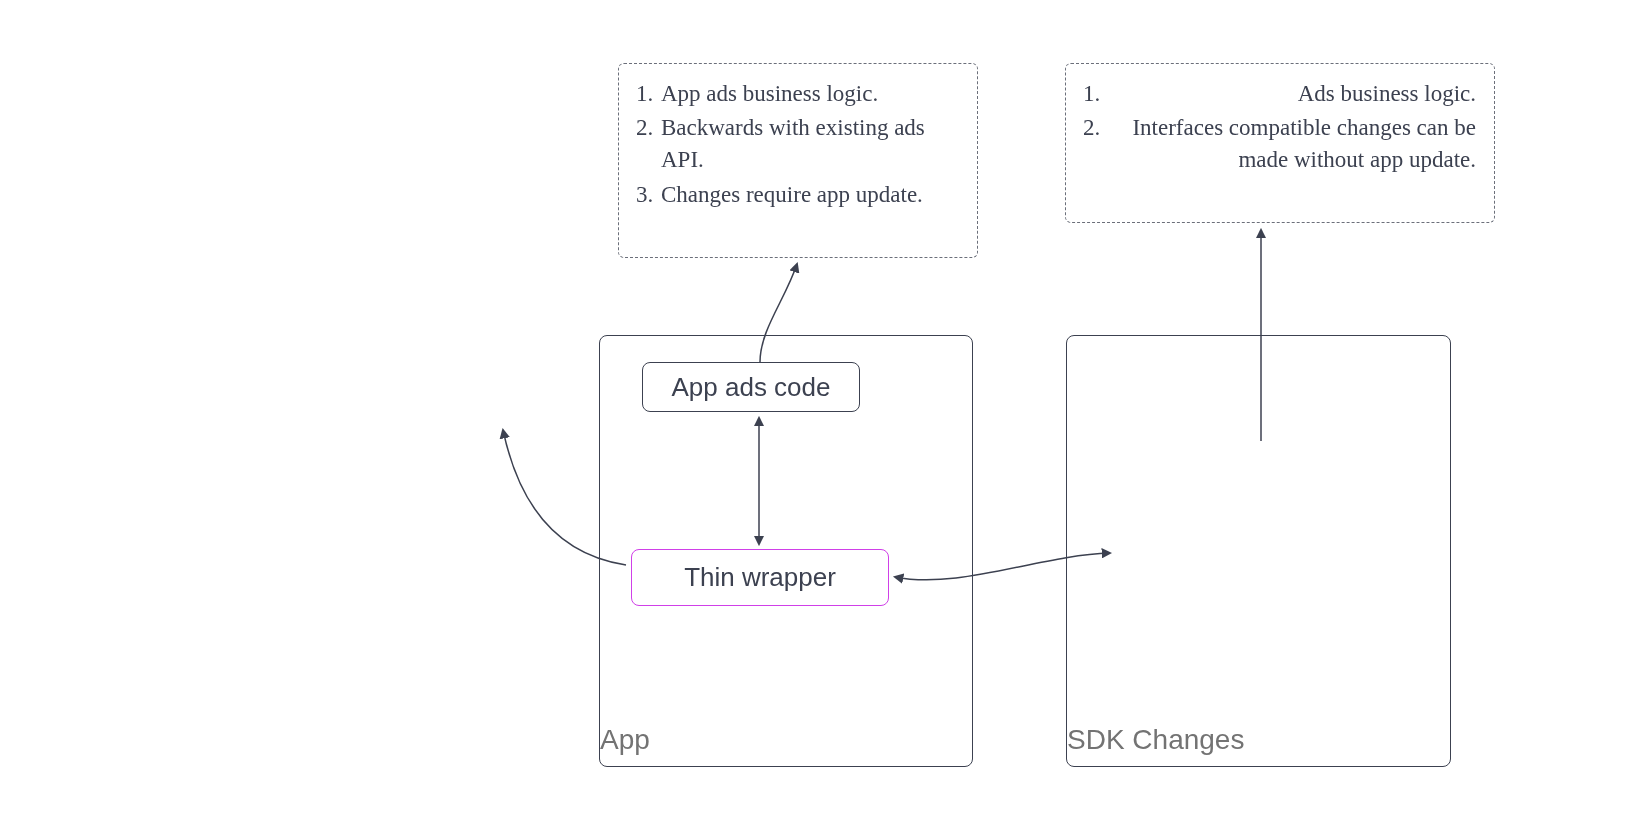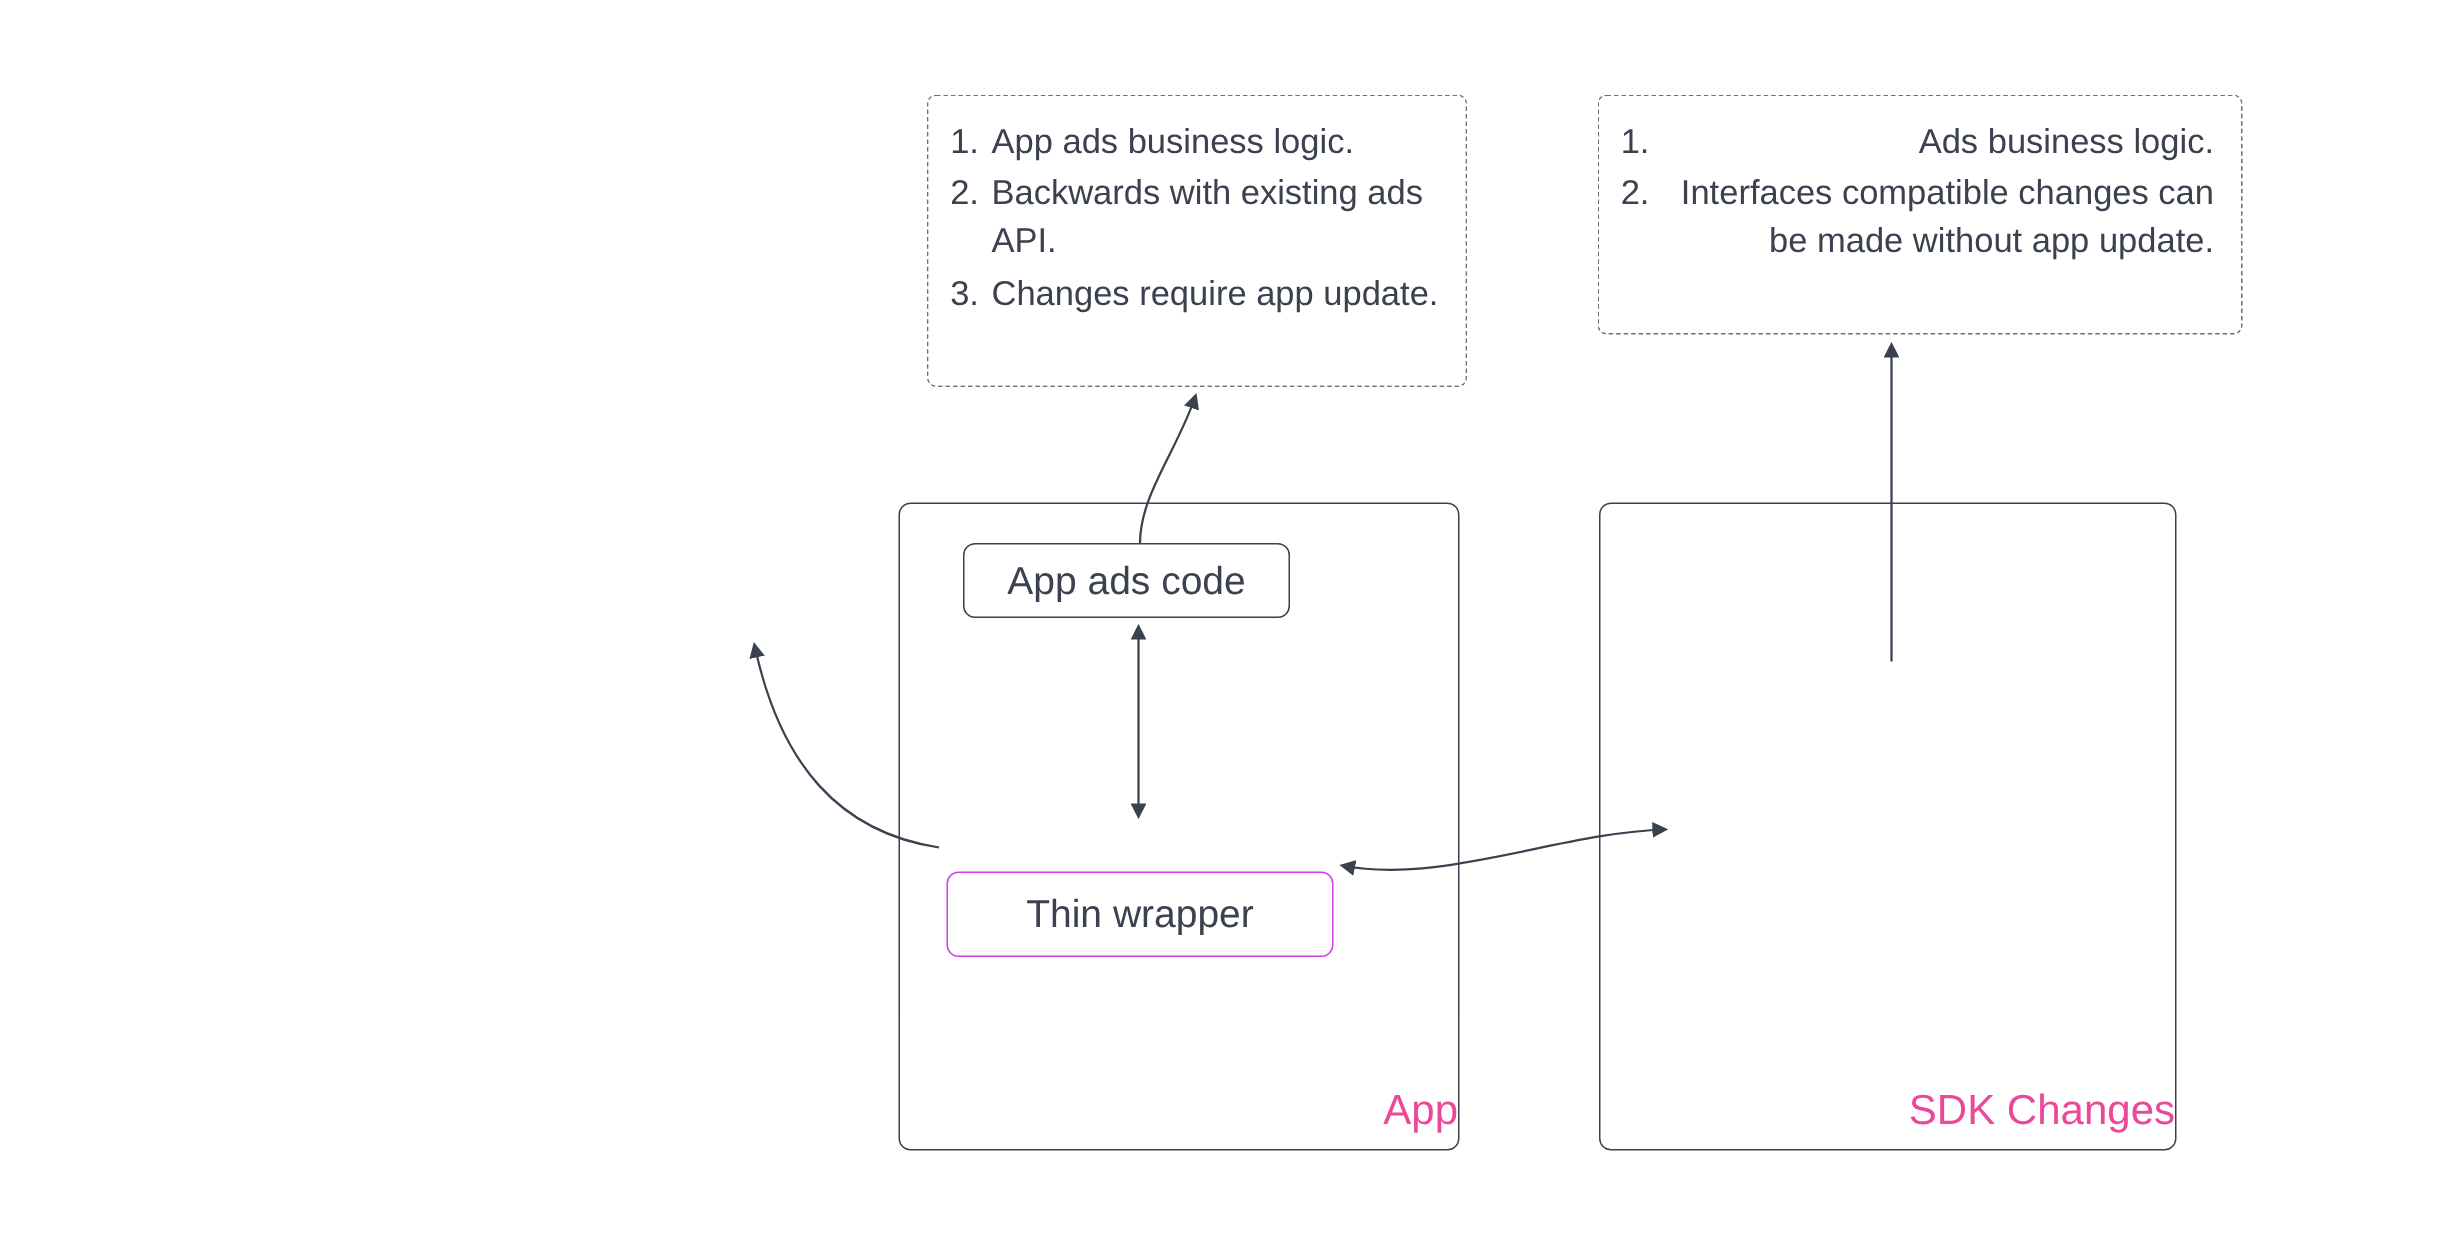--- a/index.html
+++ b/index.html
@@ -29,23 +29,23 @@
     border-radius: 6px;
     text-align: left;
     padding: 14px 18px;
     box-sizing: border-box;
   }
   .container-label {
     position: absolute;
     bottom: 10px;
     left: 0;
     right: 0;
-    text-align: right;
+    text-align: left;
     font-size: 28px;
-    color: #ec4899;
+    color: #737373;
   }
   .small-box {
     position: absolute;
     border: 1.5px solid #3c4150;
     border-radius: 8px;
     display: flex;
     align-items: center;
     justify-content: center;
     font-size: 26px;
     box-sizing: border-box;
@@ -58,20 +58,21 @@
   }
   ol.annot {
     margin: 0 0 0 22px;
     padding: 0;
     font-size: 23px;
     line-height: 1.4;
   }
   ol.annot li {
     margin: 0 0 2px 0;
     padding-left: 2px;
+    font-family: Liberation Serif, serif;
   }
   svg.overlay {
     position: absolute;
     left: 0; top: 0;
     width: 1629px;
     height: 831px;
     pointer-events: none;
     overflow: visible;
   }
 </style>
@@ -101,21 +102,21 @@
   </div>
 
   <div class="box" style="left:1066px; top:335px; width:385px; height:432px;">
     <div class="container-label">SDK Changes</div>
   </div>
 
   <div class="small-box" style="left:642px; top:362px; width:218px; height:50px;">
     <span>App ads code</span>
   </div>
 
-  <div class="small-box purple" style="left:631px; top:549px; width:258px; height:57px;margin-top:32px;">
+  <div class="small-box purple" style="left:631px; top:549px; width:258px; height:57px;">
     <span>Thin wrapper</span>
   </div>
 
 
   <svg class="overlay">
     <defs>
       <marker id="arrow" viewBox="0 0 10 10" refX="8" refY="5" markerWidth="7" markerHeight="7" orient="auto-start-reverse">
         <path d="M 0 0 L 10 5 L 0 10 z" fill="#3c4150"></path>
       </marker>
     </defs>

